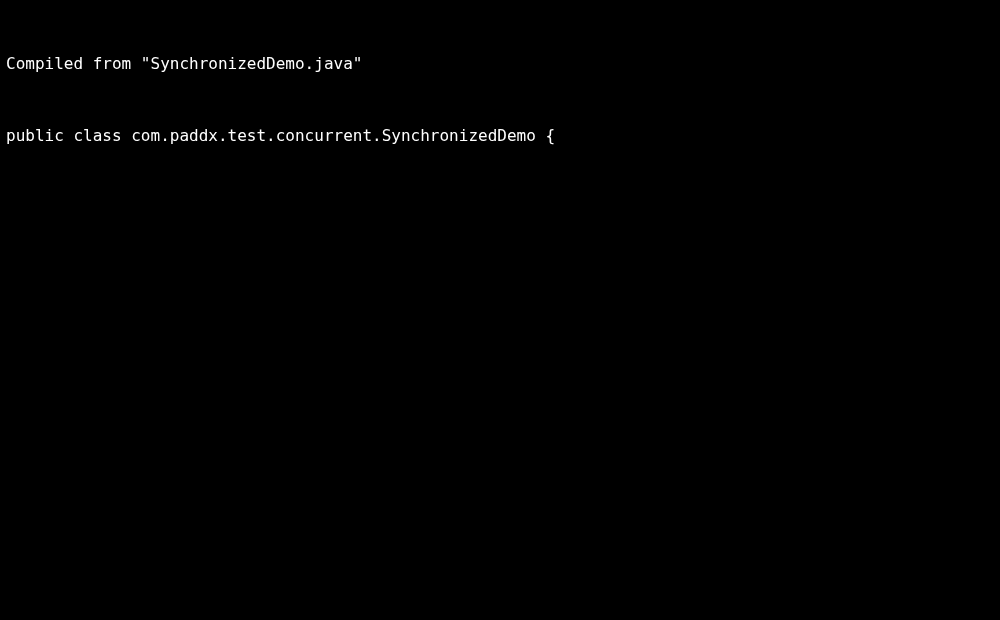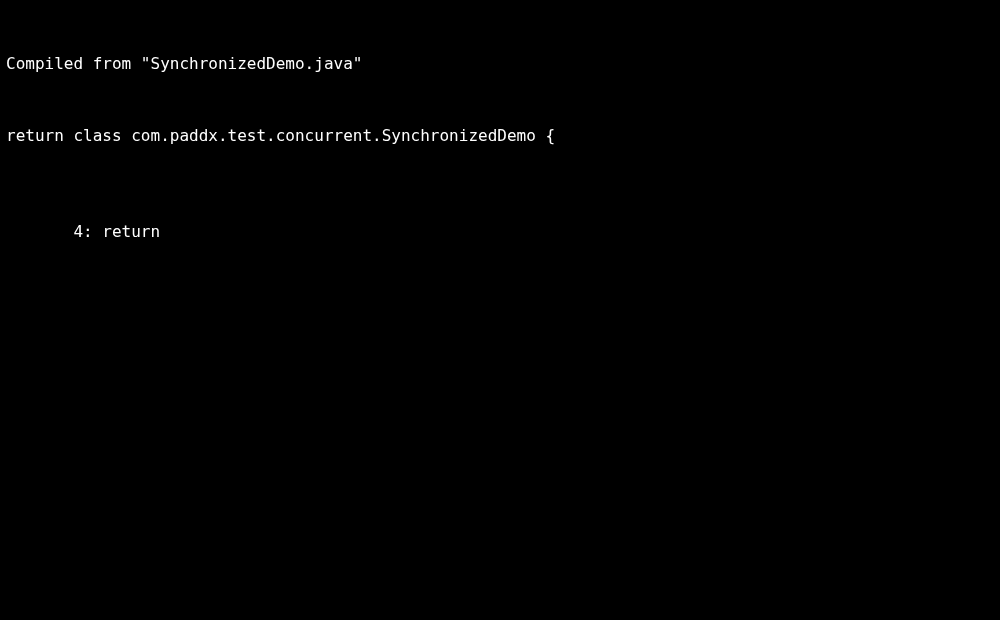--- a/index.html
+++ b/index.html
@@ -25,23 +25,22 @@
   .txt {
     position: relative;
     z-index: 2;
   }
 </style>
 </head>
 <body>
 
 <div class="terminal">
   <div class="line"><span class="txt">Compiled from "SynchronizedDemo.java"</span></div>
-  <div class="line"><span class="txt">return class com.paddx.test.concurrent.SynchronizedDemo {</span></div>
+  <div class="line"><span class="txt">public class com.paddx.test.concurrent.SynchronizedDemo {</span></div>
 
-  <div class="line"><span class="txt">       4: return</span></div>
 
   <div class="line"><span class="txt"> </span></div>
 
   
   
   
   
   
 
   

